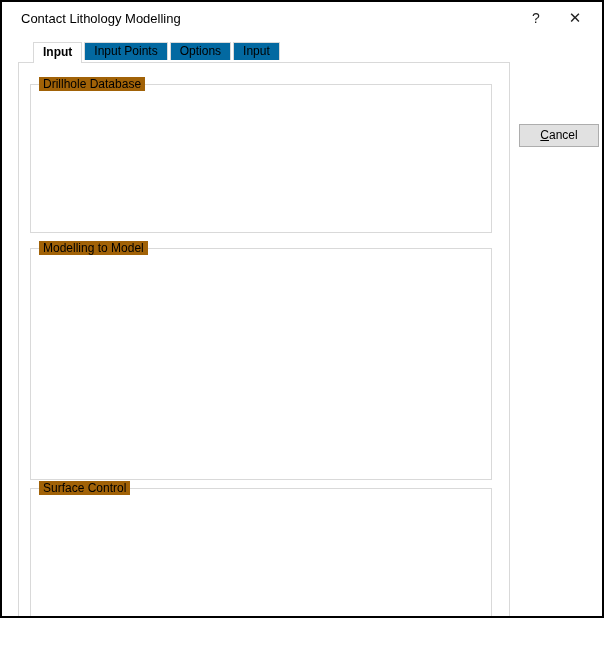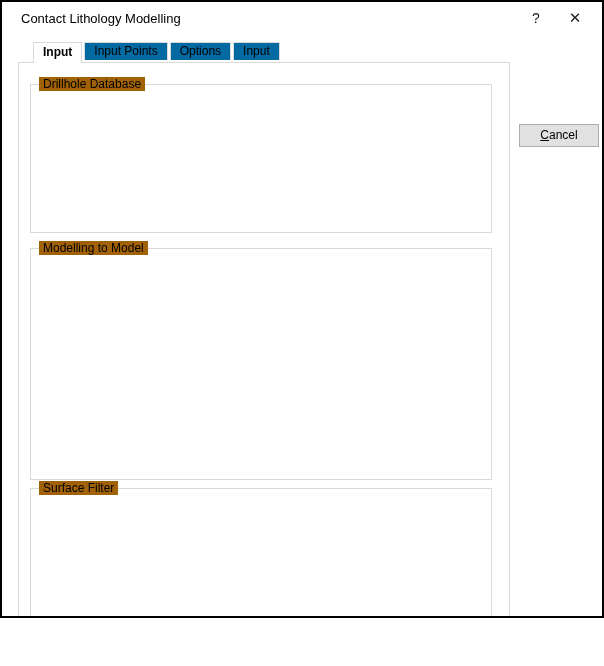--- a/index.html
+++ b/index.html
@@ -189,21 +189,21 @@
     <div class="list-header">Ignore</div>
     <div class="header-line"></div>
   </div>
 
   <div class="move-btn" style="left:172px; top:344px;">&gt;</div>
   <div class="move-btn focused" style="left:172px; top:408px;">&lt;</div>
   <div class="move-btn" style="left:321px; top:344px;">&gt;</div>
   <div class="move-btn" style="left:321px; top:408px;">&lt;</div>
 
   <div class="group g-surface">
-    <span class="legend">Surface Filter</span>
+    <span class="legend">Surface Control</span>
   </div>
 
   <div class="lbl" style="top:510px;">Surface type</div>
   <div class="combo" style="top:506px;">
     <span>ROOF</span>
     <span class="chevron"></span>
   </div>
 
   <div class="lbl" style="top:536px;">Intercepts to model</div>
   <div class="combo" style="top:532px;">

